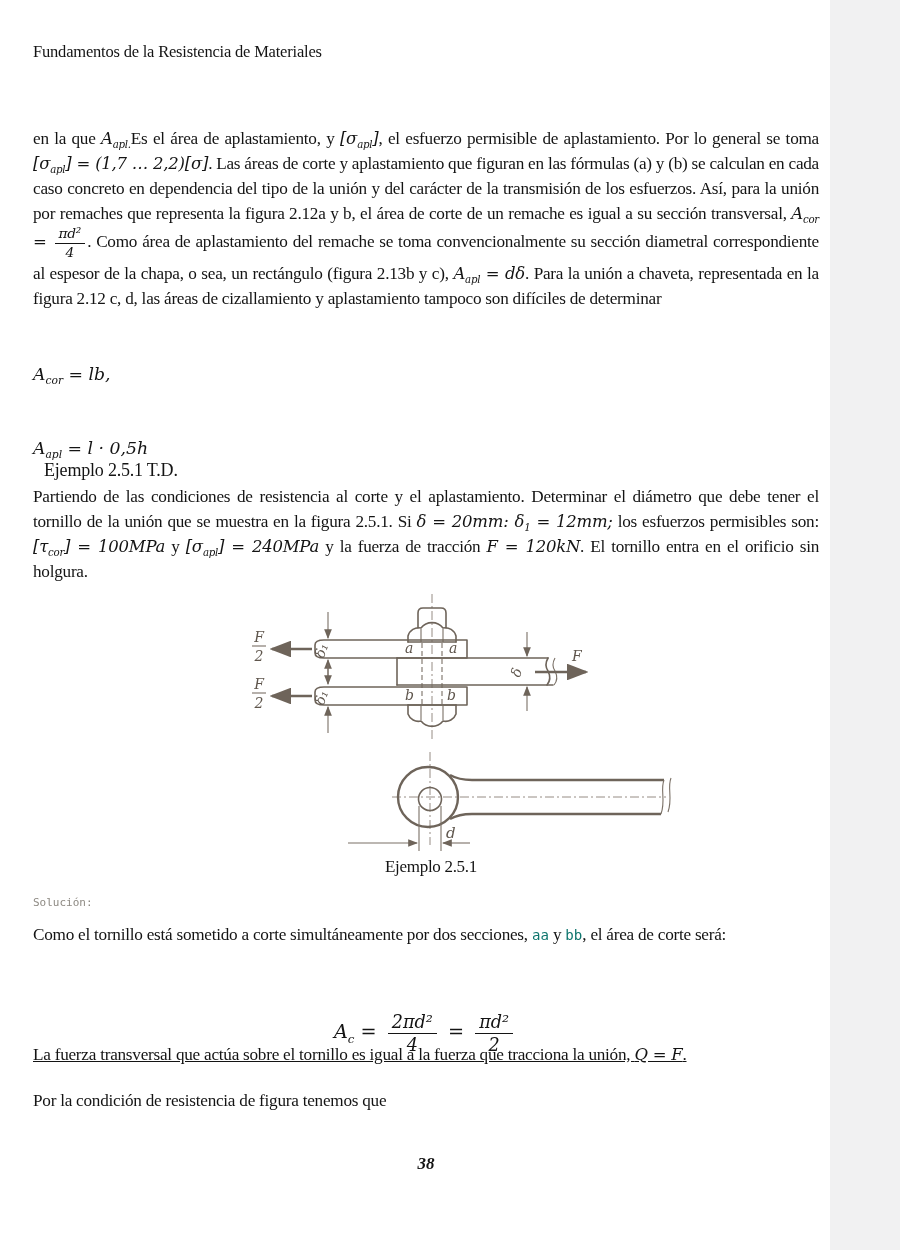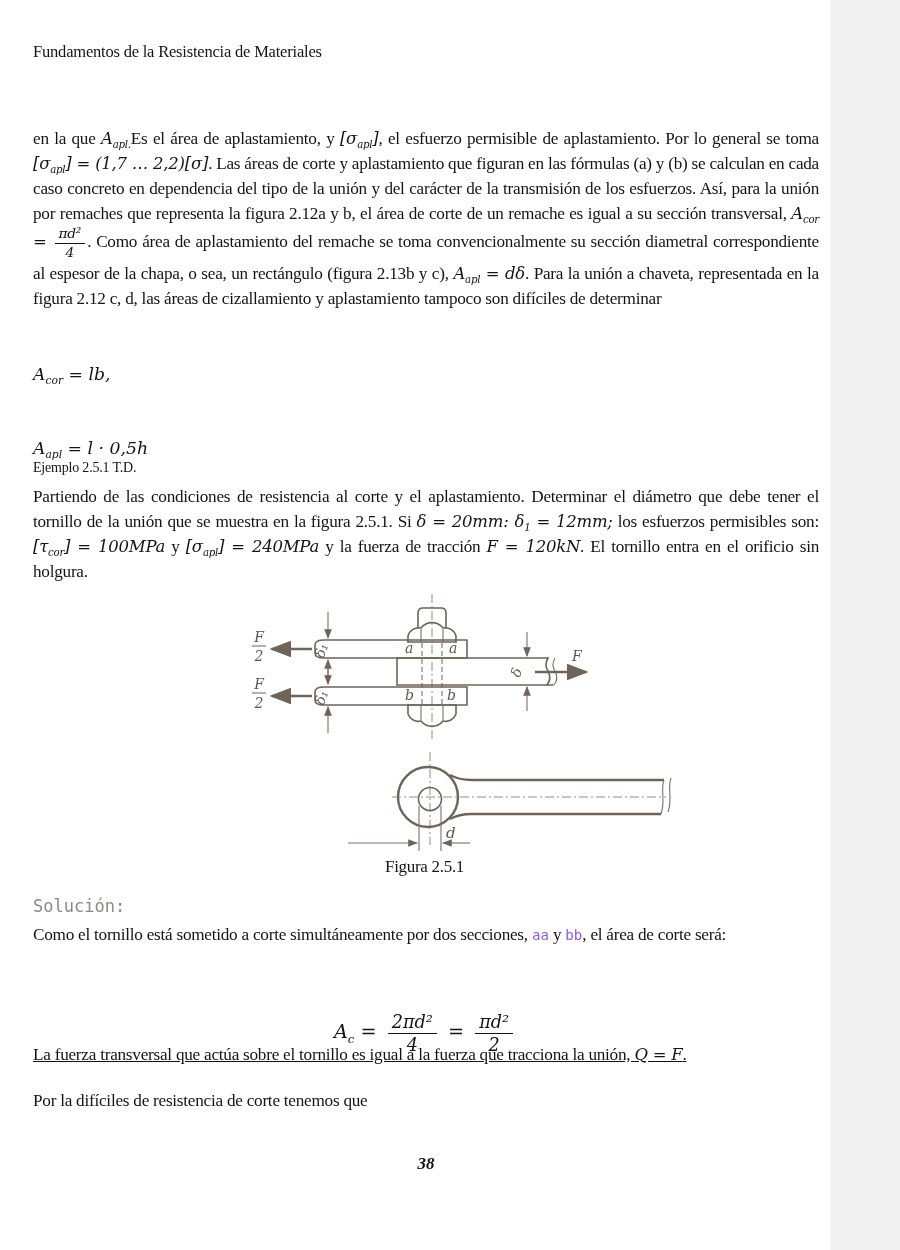--- a/index.html
+++ b/index.html
@@ -9,33 +9,33 @@
   }
   .gutter{position:absolute;left:830px;top:0;width:70px;height:1250px;background:#f1f1f2;}
   .abs{position:absolute;}
   .header-title{left:33px;top:42px;font-size:16.5px;letter-spacing:-0.2px;}
   .para{
     left:33px;width:786px;font-size:17.2px;line-height:25px;
     text-align:justify;letter-spacing:-0.25px;
   }
   .math{font-style:italic;font-family:"DejaVu Serif", serif;font-size:0.96em;}
   .math sub{font-size:0.62em;line-height:0;}
-  .mono{font-family:"DejaVu Sans Mono", monospace;color:#8b5cf6;font-size:0.82em;letter-spacing:0;}
+  .mono{font-family:"DejaVu Sans Mono", monospace;color:#0f766e;font-size:0.82em;letter-spacing:0;}
   .frac{
     display:inline-block;vertical-align:middle;text-align:center;
     font-style:italic;font-family:"DejaVu Serif", serif;
     font-size:0.8em;line-height:1.15;margin:0 2px;
   }
   .frac .num{display:block;border-bottom:1.3px solid #141414;padding:0 4px 1px;}
   .frac .den{display:block;padding-top:1px;}
   .formula-line{left:33px;font-size:18px;}
   .formula-center{left:33px;width:786px;text-align:center;font-size:20px;margin-top:40px;}
   .formula-center .frac{font-size:0.88em;margin:0 5px;}
-  .example-title{left:33px;font-size:14px;letter-spacing:-0.2px;}
-  .solution-label{left:33px;font-family:"DejaVu Sans Mono", monospace;color:#8d8982;font-size:17px;text-align:center;}
+  .example-title{left:44px;font-size:18px;letter-spacing:-0.2px;}
+  .solution-label{left:33px;font-family:"DejaVu Sans Mono", monospace;color:#8d8982;font-size:11px;text-align:center;}
   .fig-caption{left:385px;top:857px;font-size:17px;letter-spacing:-0.3px;}
   .page-number{left:33px;top:1154px;width:786px;text-align:center;font-weight:bold;font-size:17px;font-style:italic;}
   svg{position:absolute;overflow:visible;}
   svg .ln{fill:none;stroke:#6e645a;stroke-width:1.6;stroke-linecap:round;stroke-linejoin:round;}
   svg .thin{fill:none;stroke:#7a7066;stroke-width:1.1;}
   svg .cl{fill:none;stroke:#8a8076;stroke-width:0.9;stroke-dasharray:9 3 2 3;}
   svg .hid{fill:none;stroke:#7a7066;stroke-width:1.1;stroke-dasharray:5 3;}
   svg .bold{fill:none;stroke:#6e645a;stroke-width:2.4;}
   svg text{fill:#5f564d;font-family:"DejaVu Serif", serif;font-style:italic;font-size:14px;}
 </style>
@@ -129,25 +129,25 @@
   <path class="bold" d="M110,71 C 117,67 122,66 132,66 L 321,66"></path>
   <path class="thin" d="M324,32 C 320,42 326,52 321,66"></path>
   <path class="thin" d="M331,30 C 327,40 333,50 328,64"></path>
   <line class="thin" x1="79" y1="58" x2="79" y2="103"></line>
   <line class="thin" x1="101" y1="58" x2="101" y2="103"></line>
   <line class="thin" x1="8" y1="95" x2="77" y2="95" marker-end="url(#arr)"></line>
   <line class="thin" x1="130" y1="95" x2="103" y2="95" marker-end="url(#arr)"></line>
   <text x="106" y="90" style="font-size:15px">d</text>
 </svg>
 
-<div class="abs fig-caption">Figura 2.5.1</div>
+<div class="abs fig-caption">Ejemplo 2.5.1</div>
 
 <div class="abs solution-label" style="top:896px;">Solución:</div>
 
 <div class="abs para" style="top:922px;">Como el tornillo está sometido a corte simultáneamente por dos secciones, <span class="mono">aa</span> y <span class="mono">bb</span>, el área de corte será:</div>
 
 <div class="abs formula-center" style="top:972px;"><span class="math">A<sub>c</sub></span><span class="math"> = </span><span class="frac"><span class="num">2πd²</span><span class="den">4</span></span><span class="math"> = </span><span class="frac"><span class="num">πd²</span><span class="den">2</span></span></div>
 
 <div class="abs para" style="top:1042px;text-decoration:underline;">La fuerza transversal que actúa sobre el tornillo es igual a la fuerza que tracciona la unión, <span class="math">Q = F</span>.</div>
 
-<div class="abs para" style="top:1088px;">Por la difíciles de resistencia de corte tenemos que</div>
+<div class="abs para" style="top:1088px;">Por la condición de resistencia de figura tenemos que</div>
 
 <div class="abs page-number">38</div>
 
 </body></html>

